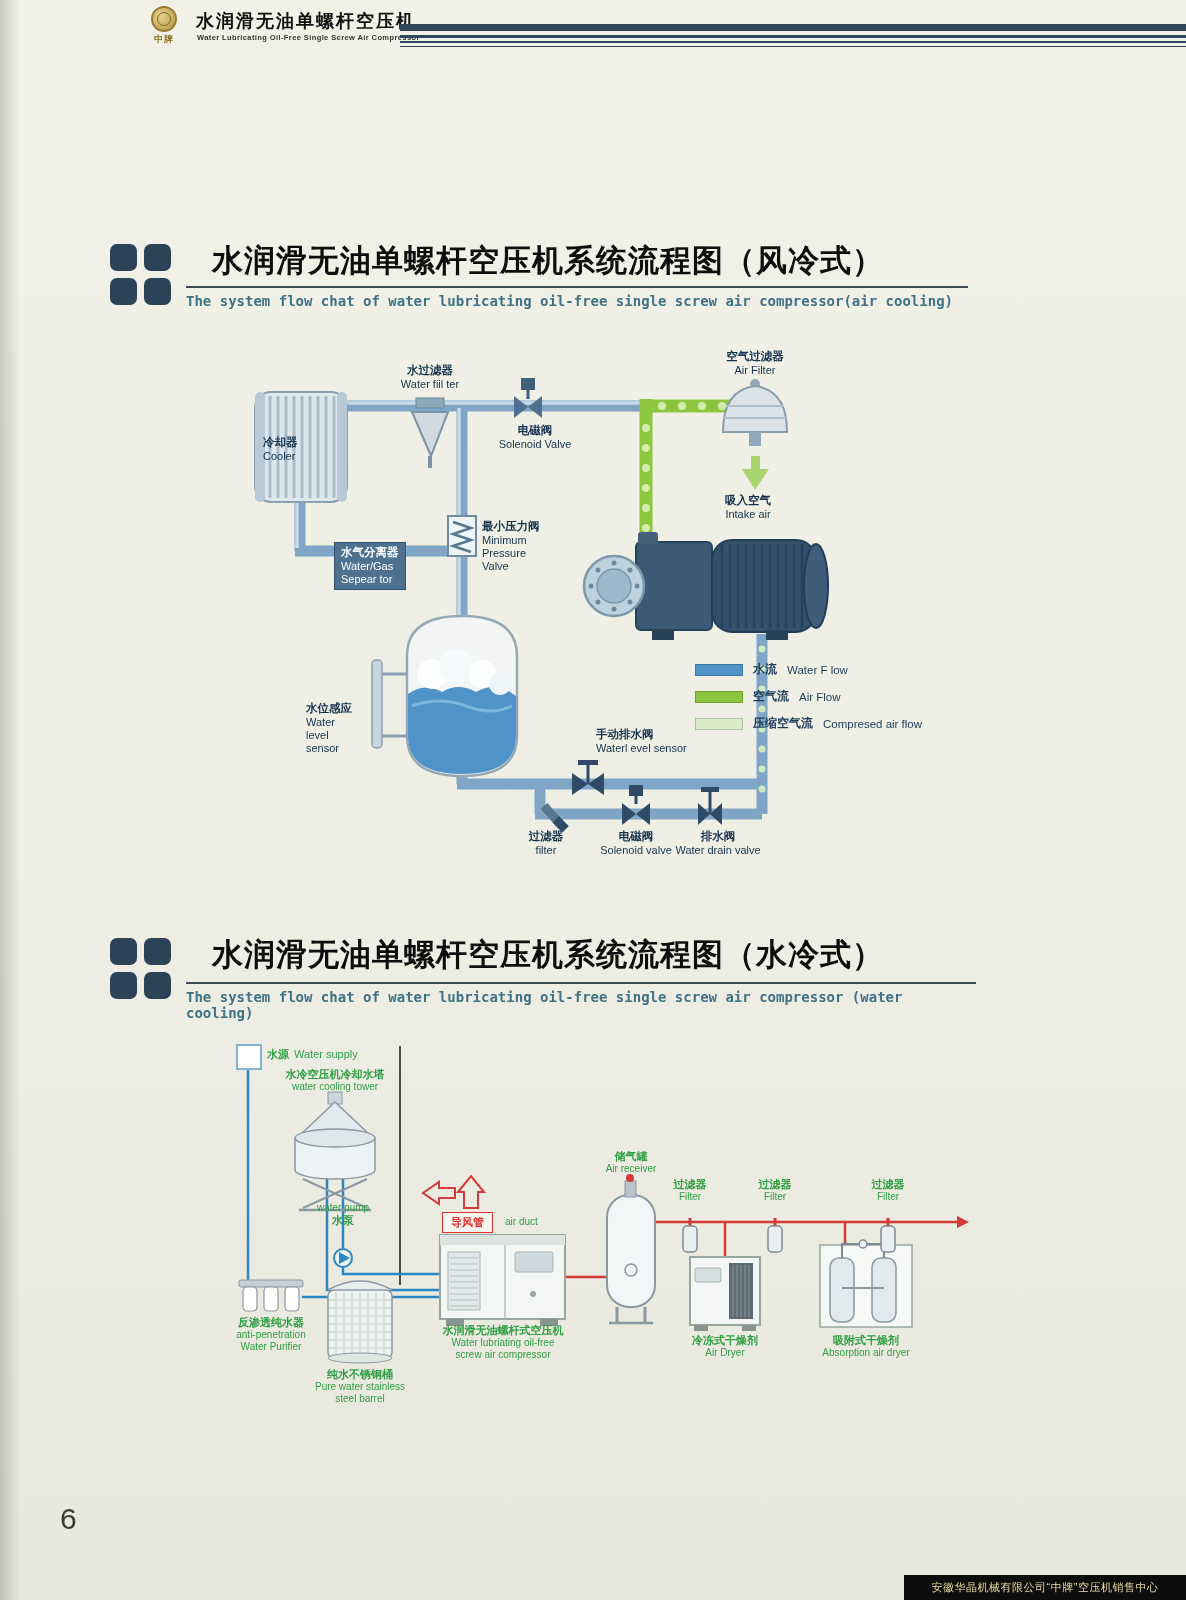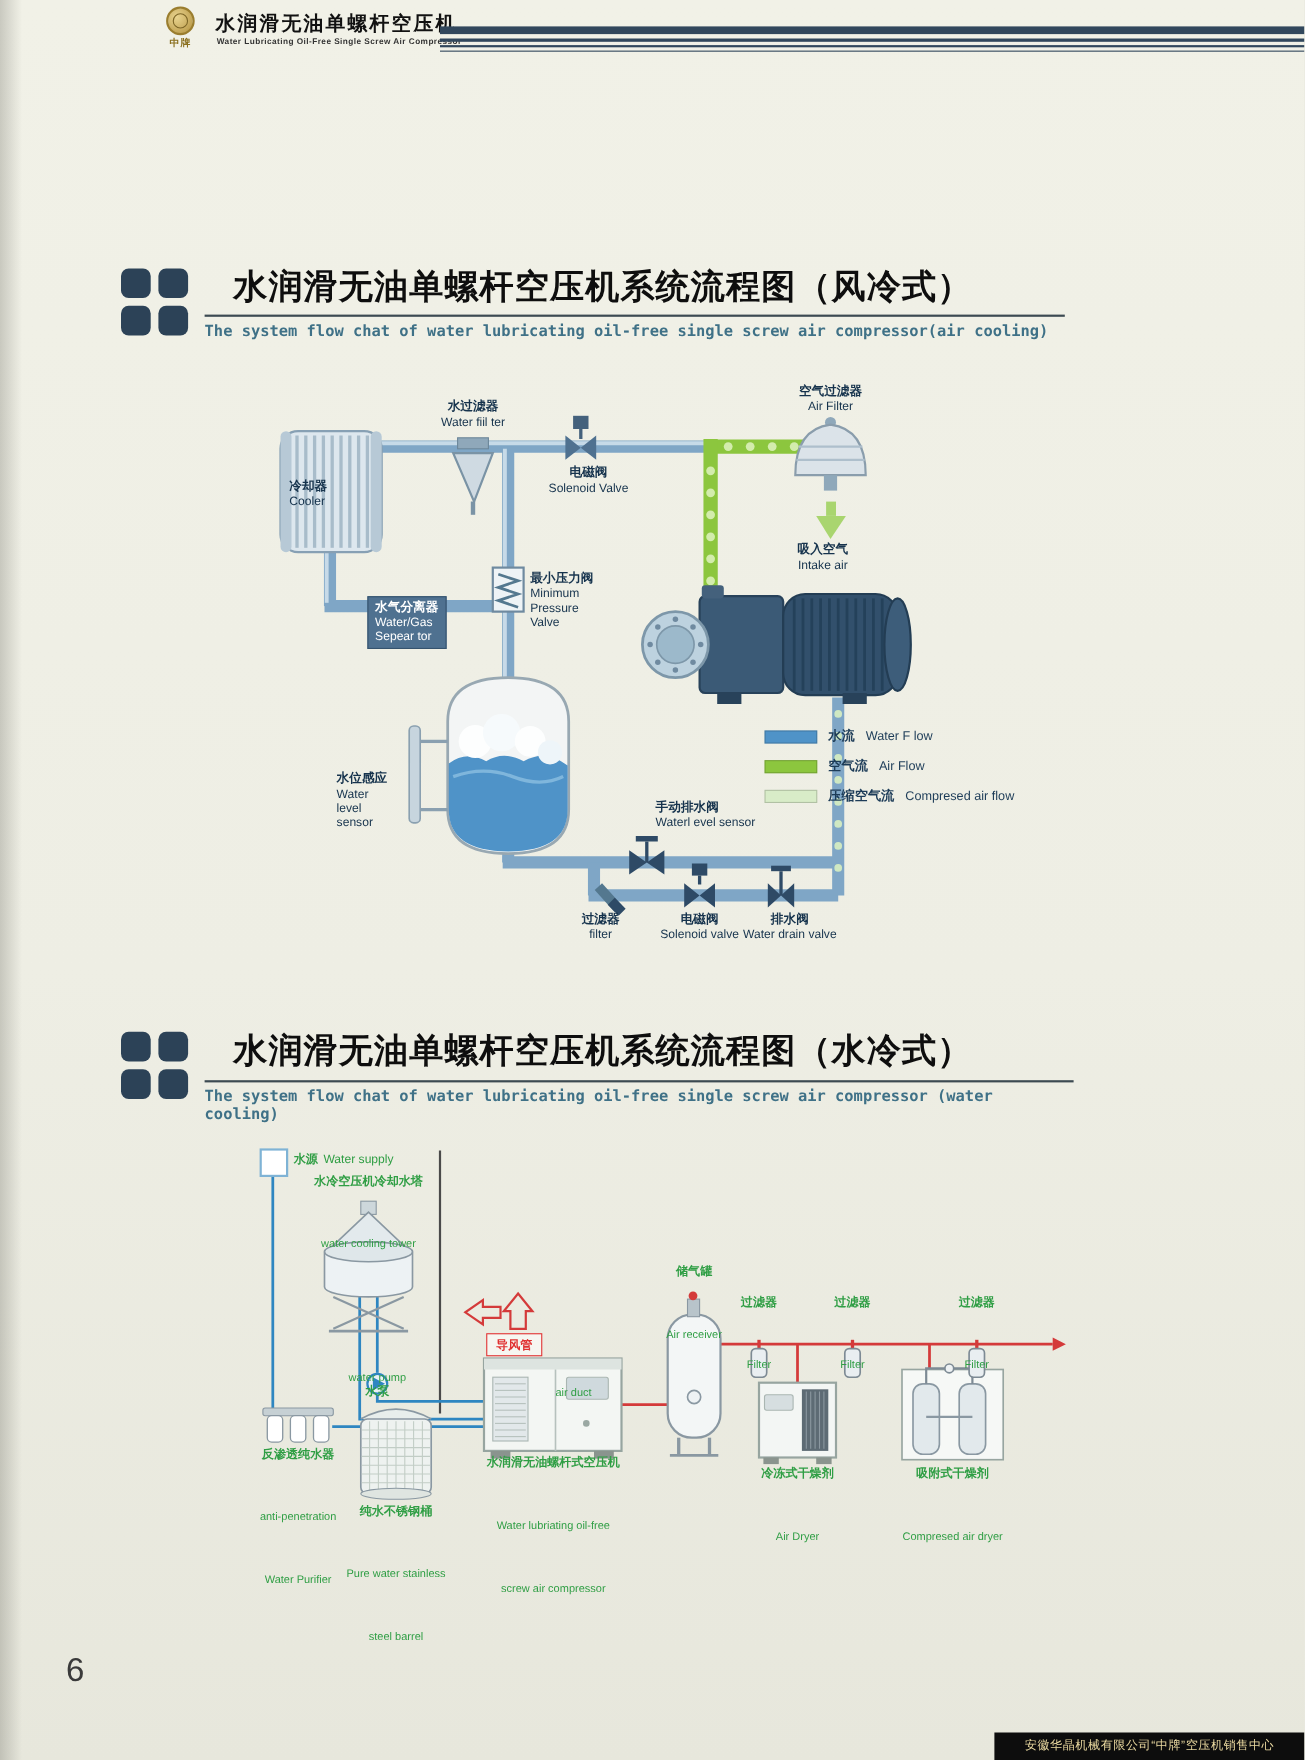--- a/index.html
+++ b/index.html
@@ -47,21 +47,21 @@
   .lbl.center{text-align:center;}
   .sepbox{background:#4f7190;color:#fff;padding:3px 6px;border:1px solid #35536e;}
   .sepbox .zh,.sepbox .en{color:#fff;}
   .legend{position:absolute;}
   .legrow{display:flex;align-items:center;height:27px;}
   .legsw{width:46px;height:10px;margin-right:10px;border:1px solid rgba(0,0,0,.18);display:inline-block;}
   .legzh{font-size:12px;font-weight:bold;color:#1d3c58;}
   .legen{font-size:11.5px;color:#1d3c58;margin-left:10px;}
   .lbl2{position:absolute;font-size:11px;line-height:1.2;color:#2f9e44;}
   .lbl2 .zh{display:block;font-weight:bold;}
-  .lbl2 .en{display:block;font-size:10px;margin-top:45px;}
+  .lbl2 .en{display:block;font-size:10px;}
   .lbl2.center{text-align:center;}
   .zh-inline{font-weight:bold;}
   .en-inline{margin-left:5px;font-size:11px;}
   .ductbox{position:absolute;border:1.5px solid #e03131;color:#e03131;font-weight:bold;font-size:11px;
         padding:2px 8px;background:rgba(255,255,255,.55);}
 
   
   .pagenum{position:absolute;left:60px;top:1502px;font-size:30px;color:#3a3a3a;}
   .companybar{position:absolute;right:0;bottom:0;width:282px;height:25px;background:#0d0d0d;
         color:#ead9a0;font-size:11px;line-height:25px;text-align:center;letter-spacing:.5px;}
@@ -533,21 +533,21 @@
       <span class="zh">水润滑无油螺杆式空压机</span>
       <span class="en">Water lubriating oil-free</span>
       <span class="en">screw air compressor</span>
     </div>
     <div class="lbl2 center" style="left:468px;top:302px;width:84px;">
       <span class="zh">冷冻式干燥剂</span>
       <span class="en">Air Dryer</span>
     </div>
     <div class="lbl2 center" style="left:593px;top:302px;width:116px;">
       <span class="zh">吸附式干燥剂</span>
-      <span class="en">Compresed air dryer</span>
+      <span class="en">Absorption air dryer</span>
     </div>
     <div class="lbl2 center" style="left:85px;top:336px;width:120px;">
       <span class="zh">纯水不锈钢桶</span>
       <span class="en">Pure water stainless</span>
       <span class="en">steel barrel</span>
     </div>
   </div>
 
   <div class="pagenum">6</div>
   <div class="companybar">安徽华晶机械有限公司“中牌”空压机销售中心</div>

